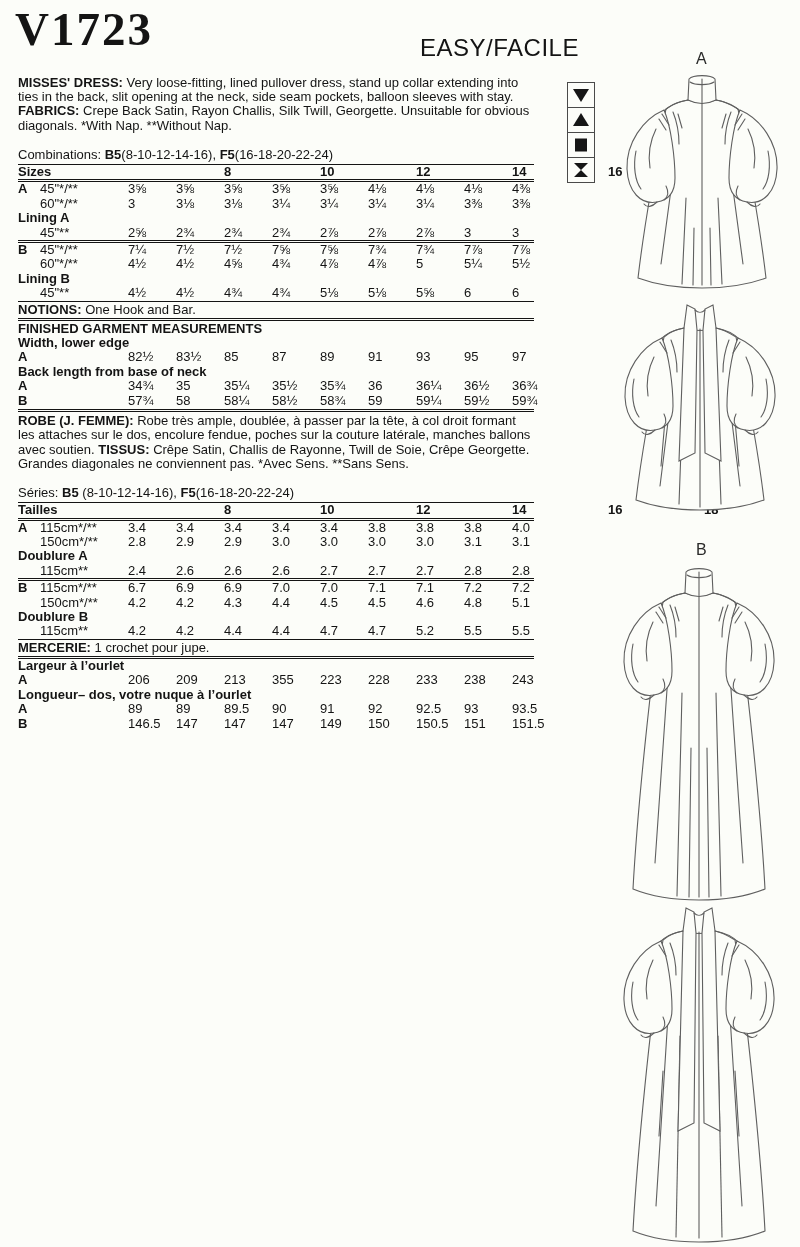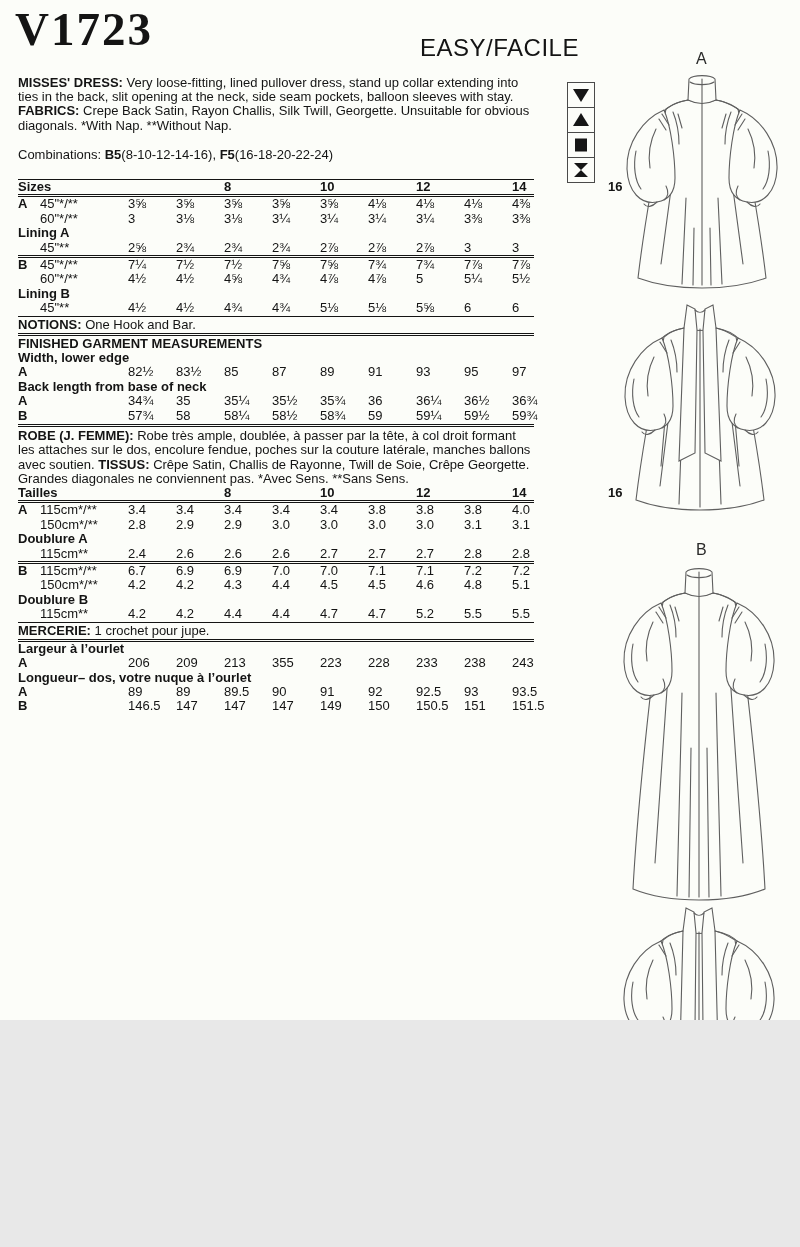--- a/index.html
+++ b/index.html
@@ -1,24 +1,24 @@
 <!DOCTYPE html>
 <html><head>
 <meta charset="utf-8">
 <style>
   html,body{margin:0;padding:0;background:#e8e8e8;}
-  .page{position:relative;width:800px;height:1020px;background:#fcfdf9;color:#141414;
+  .page{position:relative;width:800px;height:1247px;background:#fcfdf9;color:#141414;
         font-family:"Liberation Sans",sans-serif;overflow:hidden;}
   .pattern-number{position:absolute;left:15px;top:2px;font-family:"Liberation Serif",serif;
         font-weight:700;font-size:47px;letter-spacing:2px;}
   .difficulty{position:absolute;left:420px;top:34px;font-size:24px;letter-spacing:.5px;}
   .col{position:absolute;left:18px;top:76px;width:516px;font-size:13px;line-height:14.2px;}
   .desc{margin:0;}
   .lead{font-weight:700;}
-  .combo{margin-top:15px;border-bottom:1px solid #141414;padding-bottom:17px;}
+  .combo{margin-top:15px;border-bottom:1px solid #141414;padding-bottom:2px;}
   .mtable{width:100%;}
   .trow{display:grid;grid-template-columns:22px 88px repeat(8,48px) 1fr;align-items:baseline;
         line-height:14.4px;}
   .trow.thead{font-weight:700;border-bottom:3px double #141414;gap:48px;}
   .trow.rule-above{border-top:3px double #141414;}
   .cell{white-space:nowrap;}
   .cell.span2{grid-column:1/3;}
   .cell.span-all{grid-column:1/-1;font-weight:700;}
   .cell.key{font-weight:700;}
   .band{border-top:1px solid #141414;border-bottom:3px double #141414;padding:1px 0 1px 0;}
@@ -190,20 +190,21 @@
           <div class="cell">58¾</div>
           <div class="cell">59</div>
           <div class="cell">59¼</div>
           <div class="cell">59½</div>
           <div class="cell">59¾</div>
         </div>
       </div>
 
     <p class="desc dbl-top"><span class="lead">ROBE (J. FEMME):</span><span> Robe très ample, doublée, à passer par la tête, à col droit formant les attaches sur le dos, encolure fendue, poches sur la couture latérale, manches ballons avec soutien. </span><span class="lead">TISSUS:</span><span> Crêpe Satin, Challis de Rayonne, Twill de Soie, Crêpe Georgette. Grandes diagonales ne conviennent pas. *Avec Sens. **Sans Sens.</span></p>
 
+    <div class="combo"><span>Séries: </span><span class="lead">B5</span><span> (8-10-12-14-16), </span><span class="lead">F5</span><span>(16-18-20-22-24)</span></div>
 
     <div class="mtable">
         <div class="trow thead">
           <div class="cell span2">Tailles</div>
           <div class="cell">8</div>
           <div class="cell">10</div>
           <div class="cell">12</div>
           <div class="cell">14</div>
           <div class="cell">16</div>
           <div class="cell">18</div>

